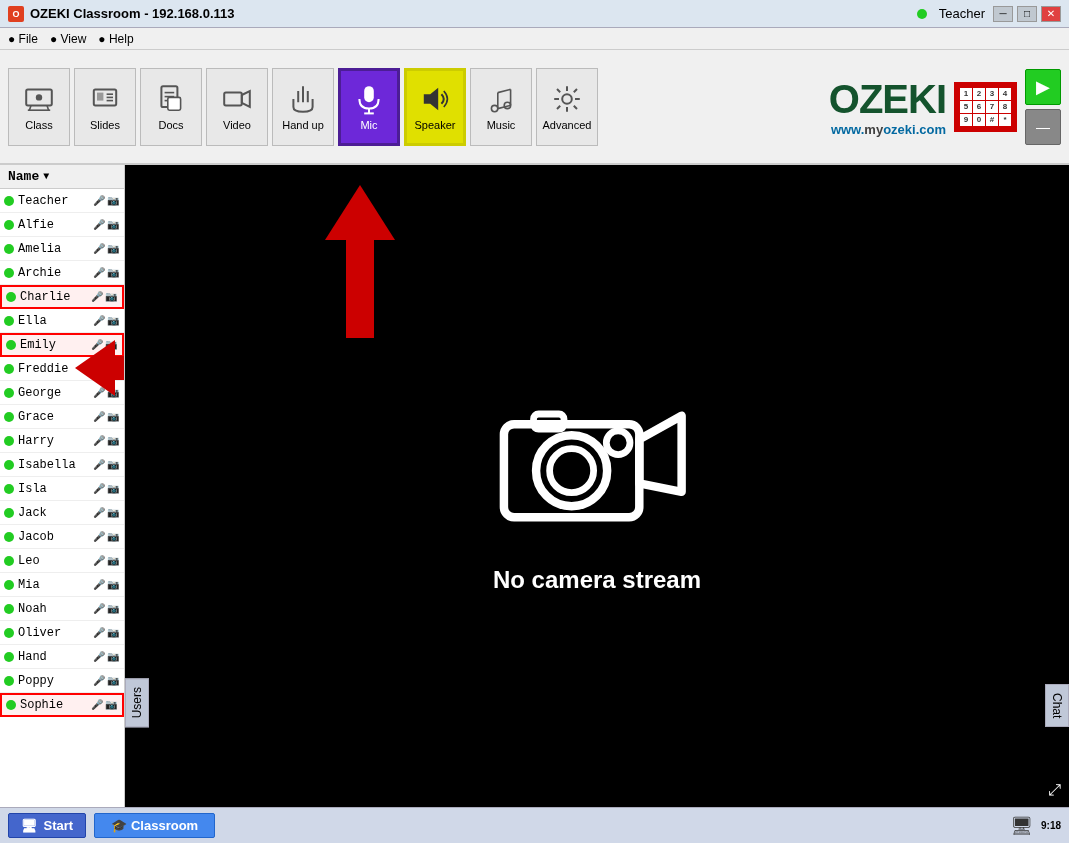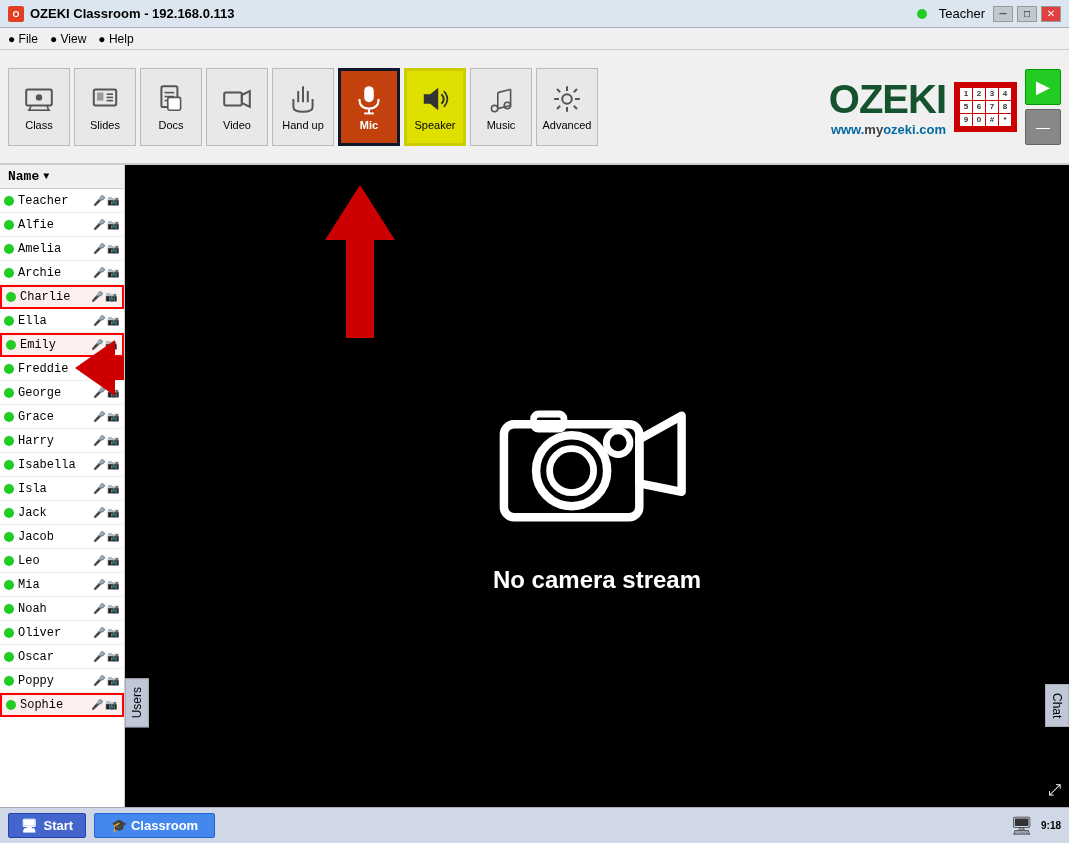--- a/index.html
+++ b/index.html
@@ -190,21 +190,21 @@
     <span>Video</span>
   </div>
 
   <div class="toolbar-btn">
     <svg viewBox="0 0 40 40">
       <path d="M20 4 L20 24 M14 10 L14 24 M26 10 L26 24 M8 20 L8 30 Q8 36 20 36 Q32 36 32 30 L32 20" fill="none" stroke="#555" stroke-width="2.5"></path>
     </svg>
     <span>Hand up</span>
   </div>
 
-  <div class="toolbar-btn active-mic" style="border:3px solid #0f172a; background:#c2410c;font-weight:bold;">
+  <div class="toolbar-btn active-mic" style="border:3px solid #4c1d95; background:#6d28d9;">
     <svg viewBox="0 0 40 40">
       <rect x="14" y="4" width="12" height="20" rx="6" fill="white"></rect>
       <path d="M8 20 Q8 32 20 32 Q32 32 32 20" fill="none" stroke="white" stroke-width="2.5"></path>
       <line x1="20" y1="32" x2="20" y2="38" stroke="white" stroke-width="2.5"></line>
       <line x1="14" y1="38" x2="26" y2="38" stroke="white" stroke-width="2.5"></line>
     </svg>
     <span style="color:white;">Mic</span>
   </div>
 
   <div class="toolbar-btn active-speaker" style="border:3px solid #cccc00; background:#e0e000;">
@@ -419,21 +419,21 @@
         <div class="student-row">
           <span class="student-dot"></span>
           <span class="student-name">Oliver</span>
           <span class="student-icons">
       <span class="mic-icon">🎤</span>
       <span class="cam-icon">📷</span>
     </span>
         </div>
         <div class="student-row">
           <span class="student-dot"></span>
-          <span class="student-name">Oscar</span>
+          <span class="student-name">Hand</span>
           <span class="student-icons">
       <span class="mic-icon">🎤</span>
       <span class="cam-icon">📷</span>
     </span>
         </div>
         <div class="student-row">
           <span class="student-dot"></span>
           <span class="student-name">Poppy</span>
           <span class="student-icons">
       <span class="mic-icon">🎤</span>

